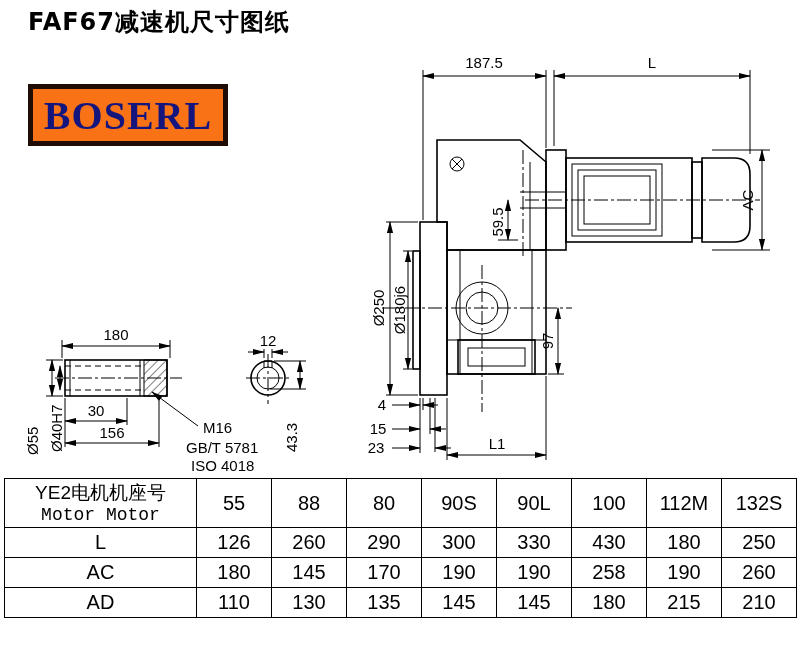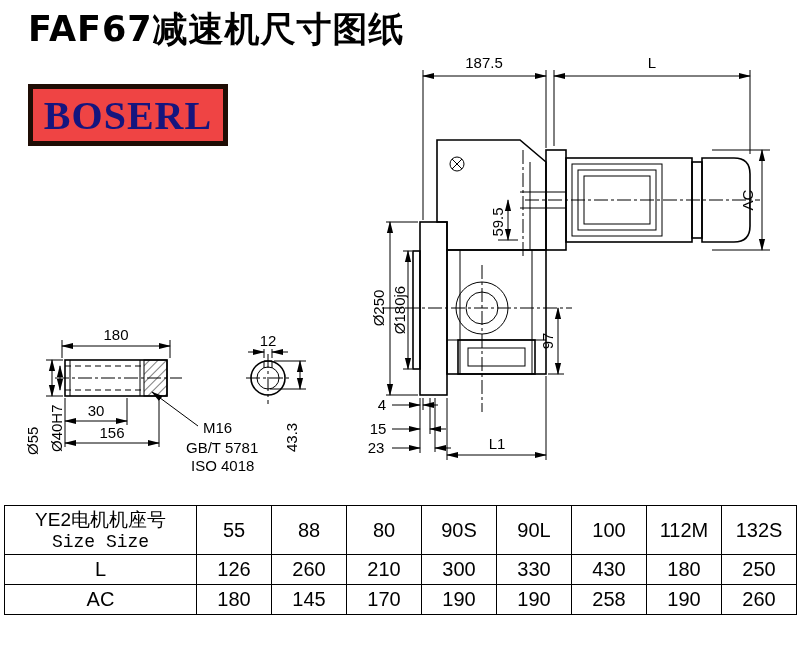--- a/index.html
+++ b/index.html
@@ -1,32 +1,32 @@
 <!DOCTYPE html>
 <html><head>
 <meta charset="utf-8">
 <style>
   html,body{margin:0;padding:0;background:#fff;}
   body{width:800px;height:646px;position:relative;font-family:"Liberation Sans",sans-serif;color:#000;overflow:hidden;}
 
-  .page-title{position:absolute;left:28px;top:6px;font-size:35px;font-weight:bold;letter-spacing:1px;
+  .page-title{position:absolute;left:28px;top:6px;font-size:24px;font-weight:bold;letter-spacing:1px;
               font-family:"DejaVu Sans",sans-serif;}
   .logo-box{position:absolute;left:28px;top:84px;width:190px;height:52px;border:5px solid #1f0d05;
-            display:flex;align-items:center;justify-content:center;background:#ef4444;}
+            display:flex;align-items:center;justify-content:center;background:#f97316;}
   .logo-text{font-family:"Liberation Serif",serif;font-size:40px;font-weight:700;color:#15157e;letter-spacing:1px;}
 
   svg text{font-family:"Liberation Sans",sans-serif;font-size:15px;fill:#000;}
   .o{fill:none;stroke:#000;stroke-width:1.6;}
   .t{fill:none;stroke:#000;stroke-width:1;}
   .hid{fill:none;stroke:#000;stroke-width:1;stroke-dasharray:6 4;}
   .c{fill:none;stroke:#000;stroke-width:1;stroke-dasharray:14 3 3 3;}
   .d{fill:none;stroke:#000;stroke-width:1;marker-start:url(#arr);marker-end:url(#arr);}
   .de{fill:none;stroke:#000;stroke-width:1;marker-end:url(#arr);}
 
-  .spec-table{position:absolute;left:4px;top:505px;}
+  .spec-table{position:absolute;left:4px;top:478px;}
   table{border-collapse:collapse;table-layout:fixed;width:792px;}
   td{border:1px solid #000;text-align:center;vertical-align:middle;font-size:20px;padding:0;}
   tr.hdr td{height:48px;}
   tr.val td{height:29px;}
   .hdr-cn{font-size:19px;line-height:23px;}
   .hdr-en{font-size:18px;line-height:22px;font-family:"Liberation Mono",monospace;}
 </style>
 </head>
 <body>
 
@@ -241,51 +241,62 @@
         <col style="width:75px">
       <col style="width:75px">
         <col style="width:75px">
         <col style="width:75px">
         <col style="width:75px">
     </colgroup>
     <tbody>
       <tr class="hdr">
         <td>
           <div class="hdr-cn">YE2电机机座号</div>
-          <div class="hdr-en">Size Size</div>
+          <div class="hdr-en">Motor Motor</div>
         </td>
         <td>55</td>
         <td>88</td>
         <td>80</td>
         <td>90S</td>
         <td>90L</td>
         <td>100</td>
         <td>112M</td>
         <td>132S</td>
       </tr>
       <tr class="val">
         <td>L</td>
         <td>126</td>
         <td>260</td>
-        <td>210</td>
+        <td>290</td>
         <td>300</td>
         <td>330</td>
         <td>430</td>
         <td>180</td>
         <td>250</td>
       </tr>
       <tr class="val">
         <td>AC</td>
         <td>180</td>
         <td>145</td>
         <td>170</td>
         <td>190</td>
         <td>190</td>
         <td>258</td>
         <td>190</td>
         <td>260</td>
       </tr>
+      <tr class="val">
+        <td>AD</td>
+        <td>110</td>
+        <td>130</td>
+        <td>135</td>
+        <td>145</td>
+        <td>145</td>
+        <td>180</td>
+        <td>215</td>
+        <td>210</td>
+      </tr>
     </tbody>
   </table>
 </div>
 
 
 
 
 </body></html>

